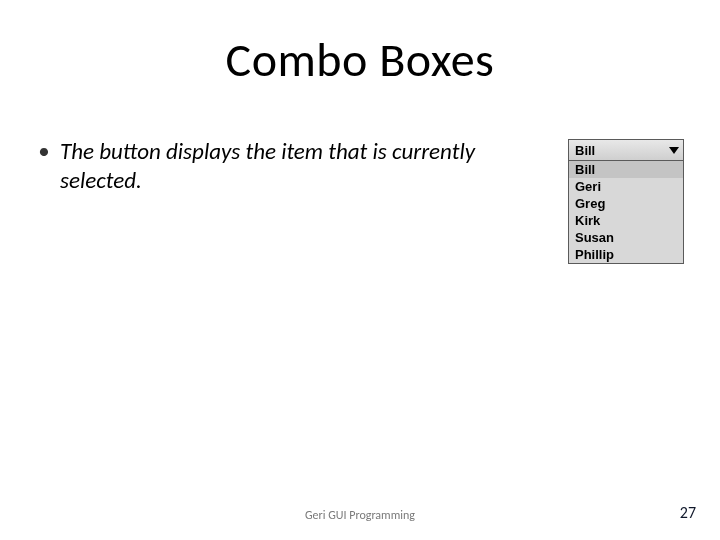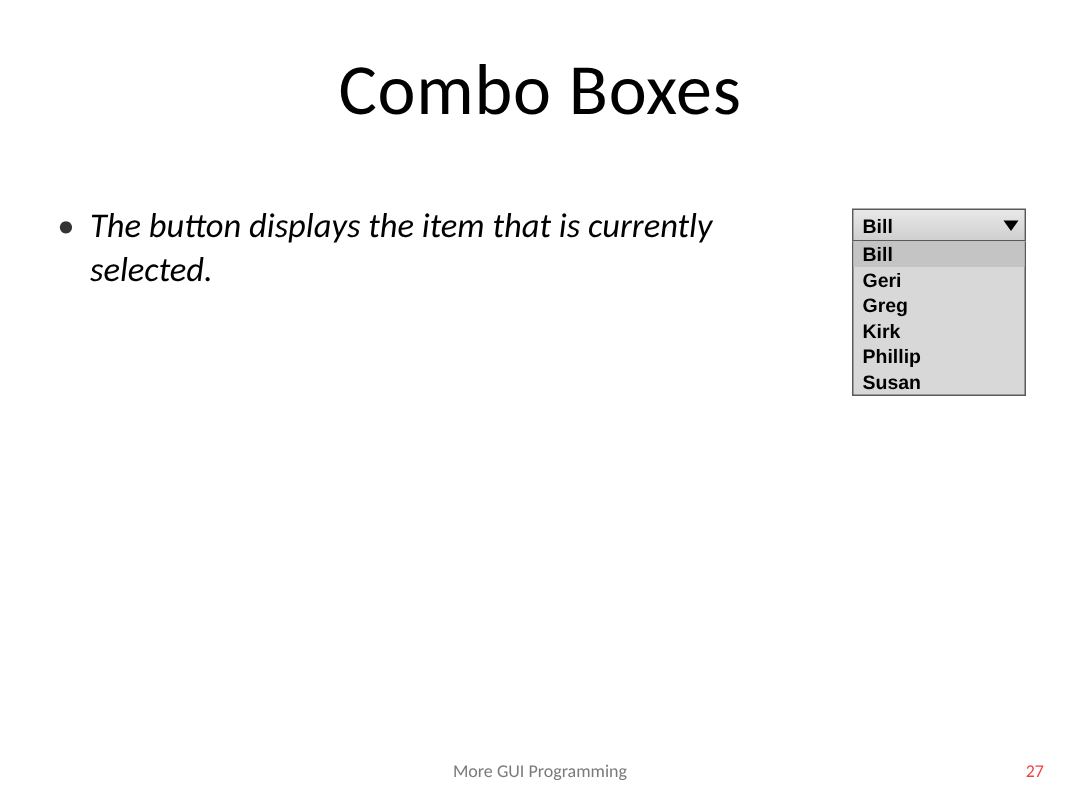--- a/index.html
+++ b/index.html
@@ -10,21 +10,21 @@
   .bullets { flex: 1; font-size: 23px; line-height: 1.25; list-style: none; }
   .bullets li { position: relative; padding-left: 24px; margin-bottom: 4px; font-style: italic; }
   .bullets li::before { content: "•"; position: absolute; left: 2px; top: 0; color: #333; }
   .combo-wrap { width: 116px; flex-shrink: 0; padding-top: 2px; }
   .combo-btn { display: flex; align-items: center; justify-content: space-between; height: 22px; border: 1px solid #5a5a5a; background: linear-gradient(#e8e8e8, #cfcfcf); padding: 0 4px 0 6px; font-family: Arial, sans-serif; font-size: 13px; font-weight: bold; cursor: pointer; }
   .combo-btn .arrow { width: 0; height: 0; border-left: 5px solid transparent; border-right: 5px solid transparent; border-top: 7px solid #000; }
   .combo-list { border: 1px solid #5a5a5a; border-top: none; background: #d8d8d8; font-family: Arial, sans-serif; font-size: 13px; }
   .combo-list .opt { padding: 1px 6px; font-weight: bold; cursor: pointer; }
   .combo-list .opt.sel { background: #c4c4c4; }
   .footer-center { position: absolute; left: 0; right: 0; bottom: 18px; text-align: center; font-size: 12px; color: #7a7a7a; }
-  .footer-right { position: absolute; right: 24px; bottom: 18px; font-size: 12px; color: #ef4444; }
+  .footer-right { position: absolute; right: 24px; bottom: 18px; font-size: 16px; color: #0f172a; }
 </style>
 </head>
 <body>
 
 <div class="slide">
   <h1 class="title">Combo Boxes</h1>
 
   <div class="content">
     <ul class="bullets">
       <li>The button displays the item that is currently selected.</li>
@@ -33,21 +33,21 @@
     <div class="combo-wrap">
       <div class="combo-btn">
         <span>Bill</span>
         <span class="arrow"></span>
       </div>
       <div class="combo-list">
         <div class="opt sel">Bill</div>
         <div class="opt">Geri</div>
         <div class="opt">Greg</div>
         <div class="opt">Kirk</div>
+        <div class="opt">Susan</div>
         <div class="opt">Phillip</div>
-        <div class="opt">Susan</div>
       </div>
     </div>
   </div>
 
-  <div class="footer-center">More GUI Programming</div>
+  <div class="footer-center">Geri GUI Programming</div>
   <div class="footer-right">27</div>
 </div>
 
 </body></html>

